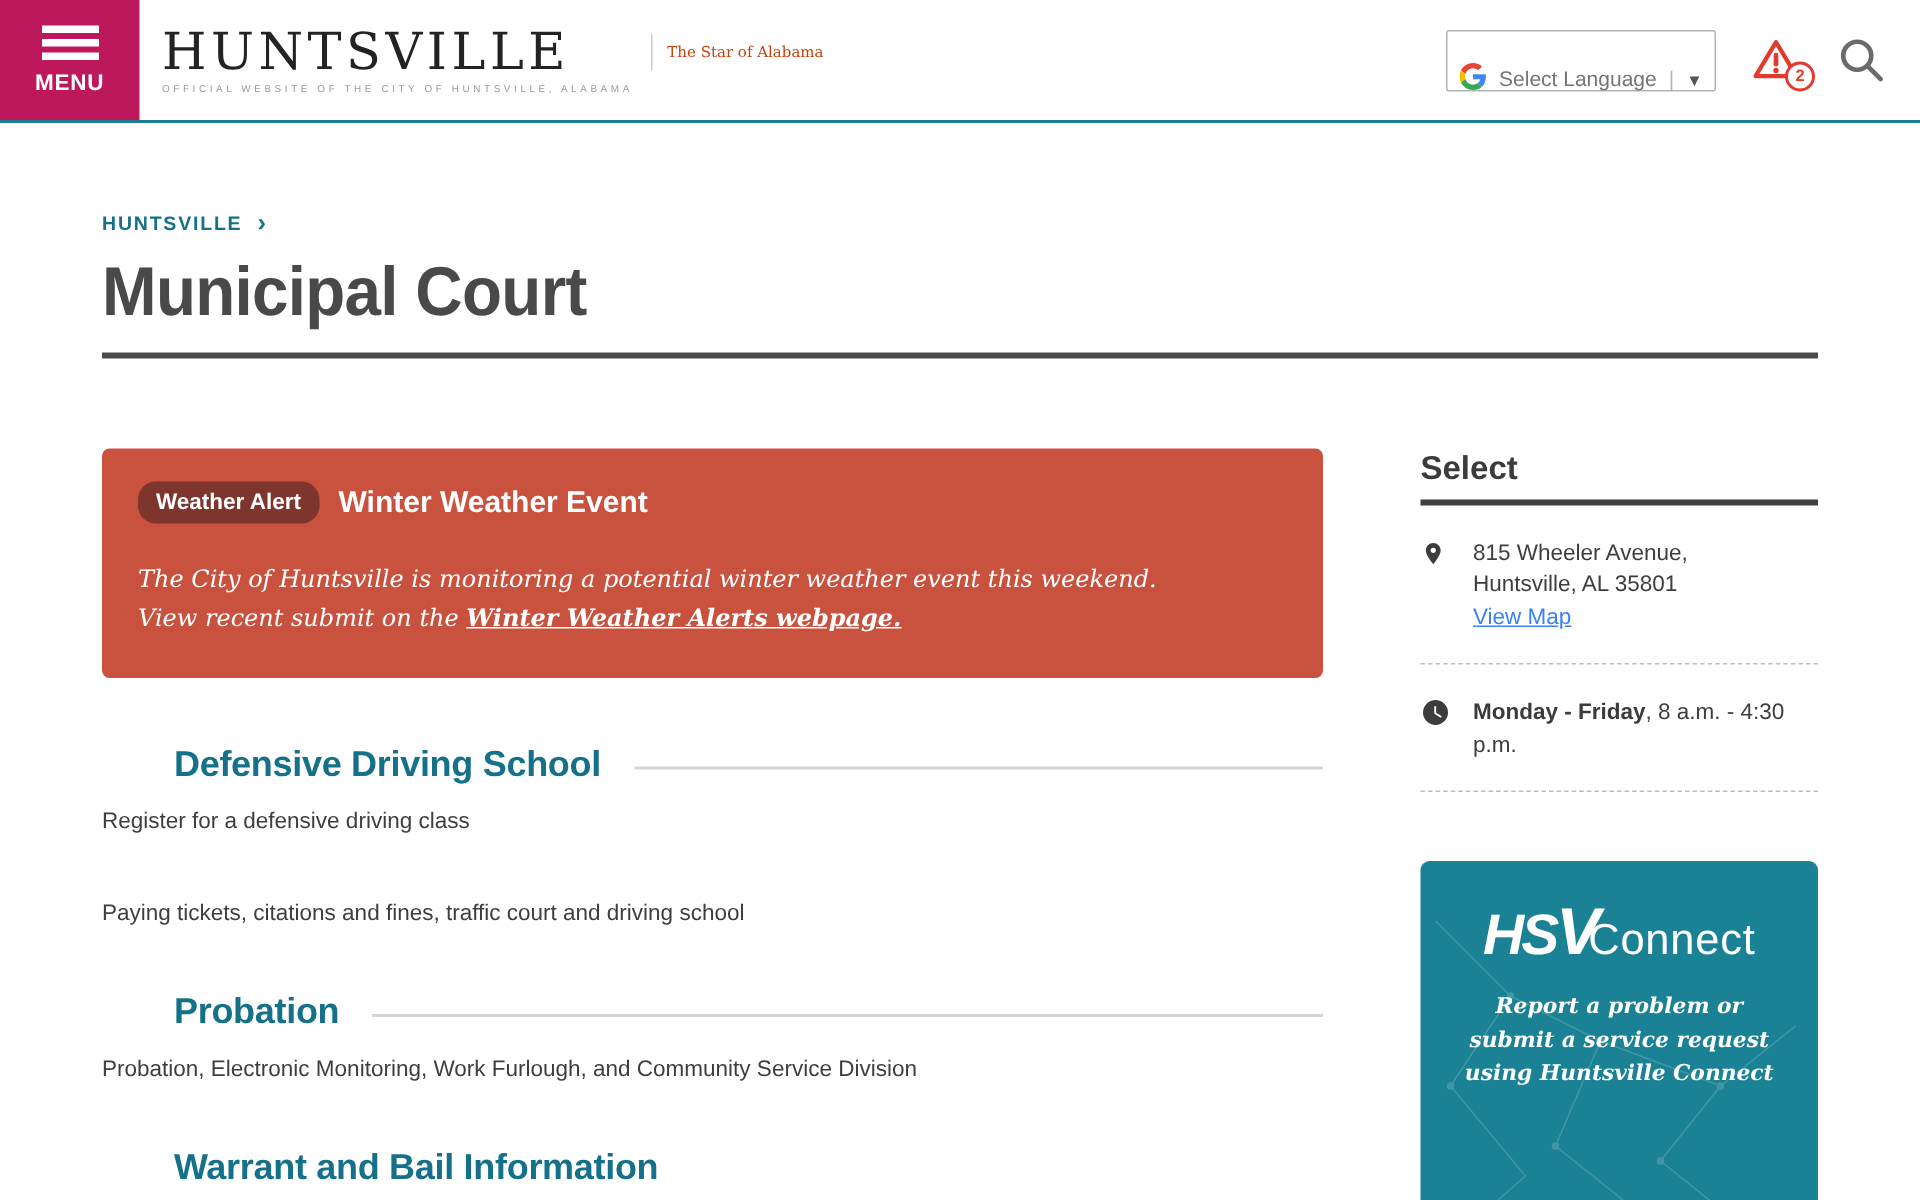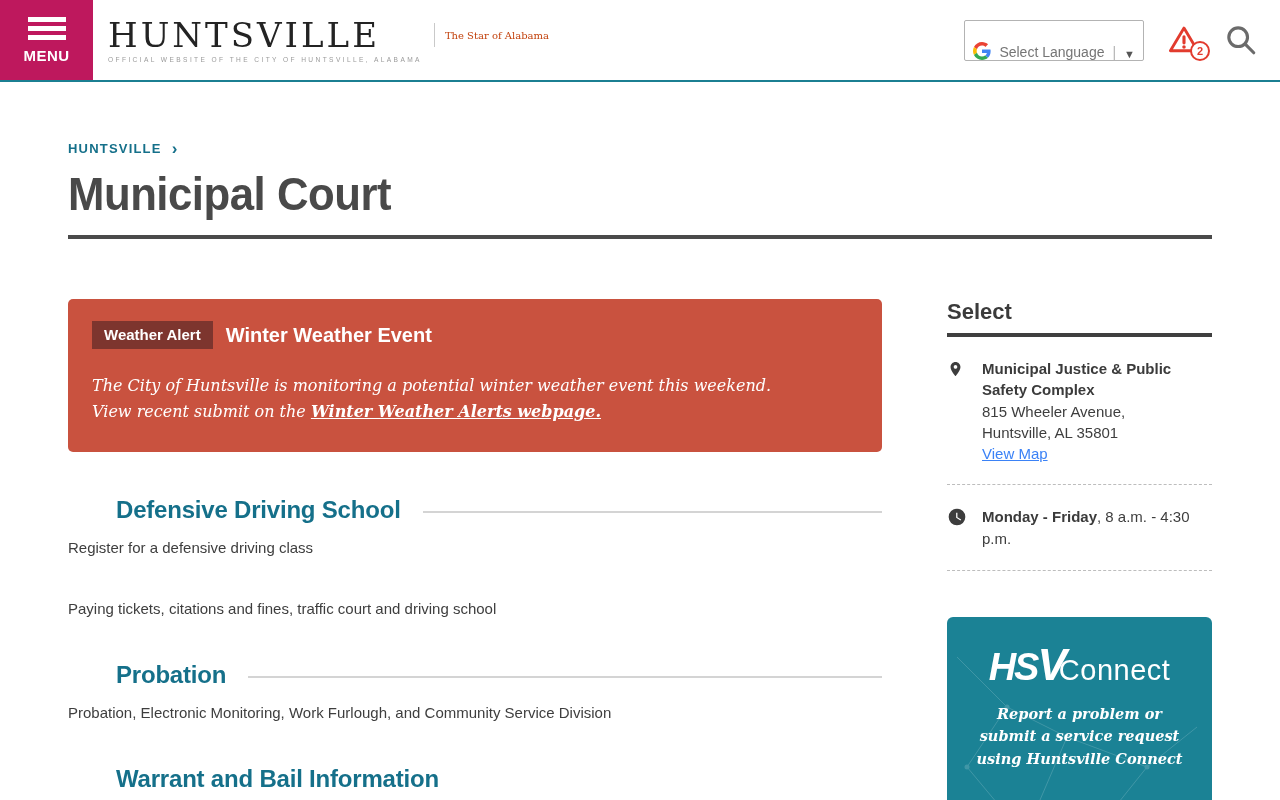--- a/index.html
+++ b/index.html
@@ -48,21 +48,21 @@
   .title-rule { height:4px; background:#4a4a4a; margin-top:14px; }
 
   .columns { display:flex; margin-top:60px; }
   .main-col { width:814px; }
   .side-col { width:265px; margin-left:65px; }
 
   
   .weather-box { background:#c9523f; border-radius:5px; padding:22px 24px 26px;
     color:#fff; }
   .weather-head { display:flex; align-items:center; gap:13px; }
-  .weather-badge { background:#7d352e; border-radius:0; padding:5px 12px 6px;
+  .weather-badge { background:#7d352e; border-radius:12px; padding:5px 12px 6px;
     font-size:15px; font-weight:bold; white-space:nowrap; }
   .weather-title { font-size:20px; font-weight:bold; }
   .weather-text { font-family:"DejaVu Serif", serif; font-style:italic; font-size:16px;
     line-height:1.65; margin-top:24px; }
   .weather-text .wlink { font-weight:bold; text-decoration:underline; color:#fff;
     cursor:pointer; }
 
   
   .section { margin-top:44px; }
   .section-head { display:flex; align-items:center; gap:22px;margin-left:48px; }
@@ -213,21 +213,20 @@
       <div class="contact-rule"></div>
 
 
       <div class="contact-row">
         <span class="icon-cell">
           <svg width="17" height="20" viewBox="0 0 24 24">
               <path fill="#3d3d3d" d="M12 2C8.13 2 5 5.13 5 9c0 5.25 7 13 7 13s7-7.75 7-13c0-3.87-3.13-7-7-7zm0 9.5c-1.38 0-2.5-1.12-2.5-2.5s1.12-2.5 2.5-2.5 2.5 1.12 2.5 2.5-1.12 2.5-2.5 2.5z"></path>
             </svg>
         </span>
         <div class="addr">
-          <div class="bold">Municipal Justice &amp; Public Safety Complex</div>
           <div>815 Wheeler Avenue,</div>
           <div>Huntsville, AL 35801</div>
           <a class="map-link">View Map</a>
         </div>
       </div>
 
       <div class="contact-row">
         <span class="icon-cell">
           <svg width="20" height="20" viewBox="0 0 24 24">
               <path fill="#3d3d3d" fill-rule="evenodd" d="M12 2a10 10 0 1 0 0 20 10 10 0 0 0 0-20zm4.2 14.2L11 13V7h1.5v5.2l4.5 2.7-.8 1.3z"></path>

